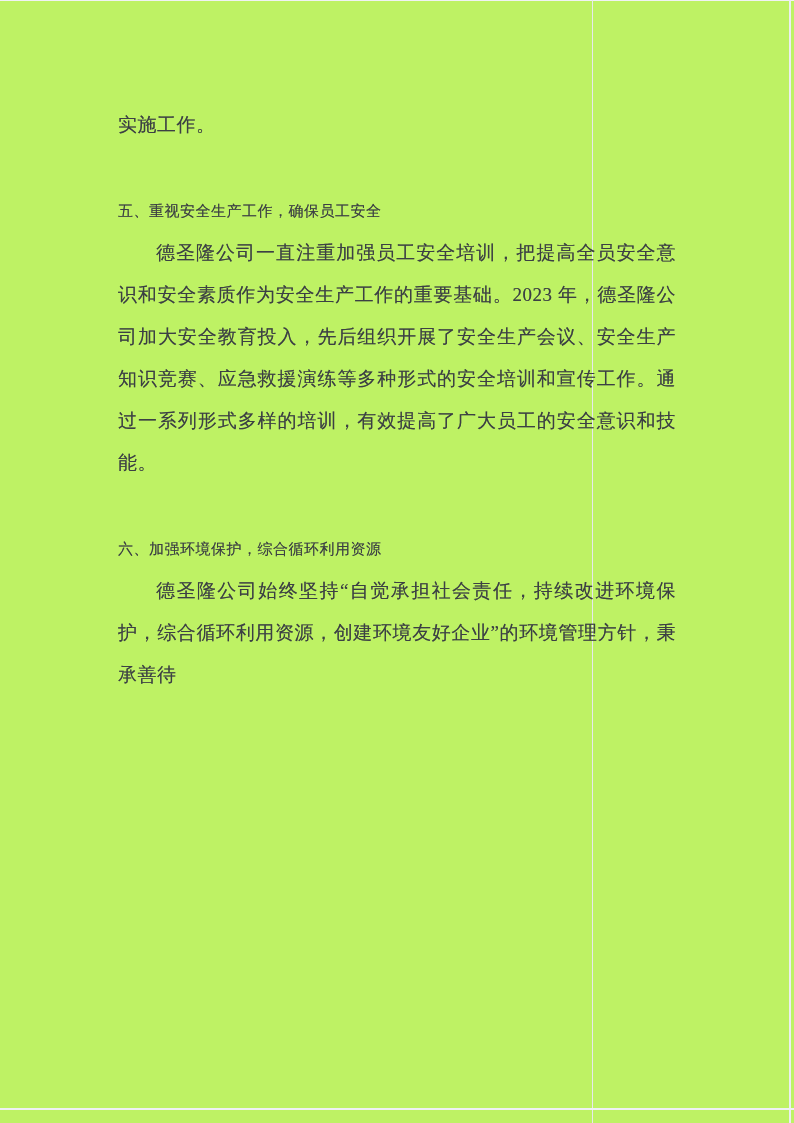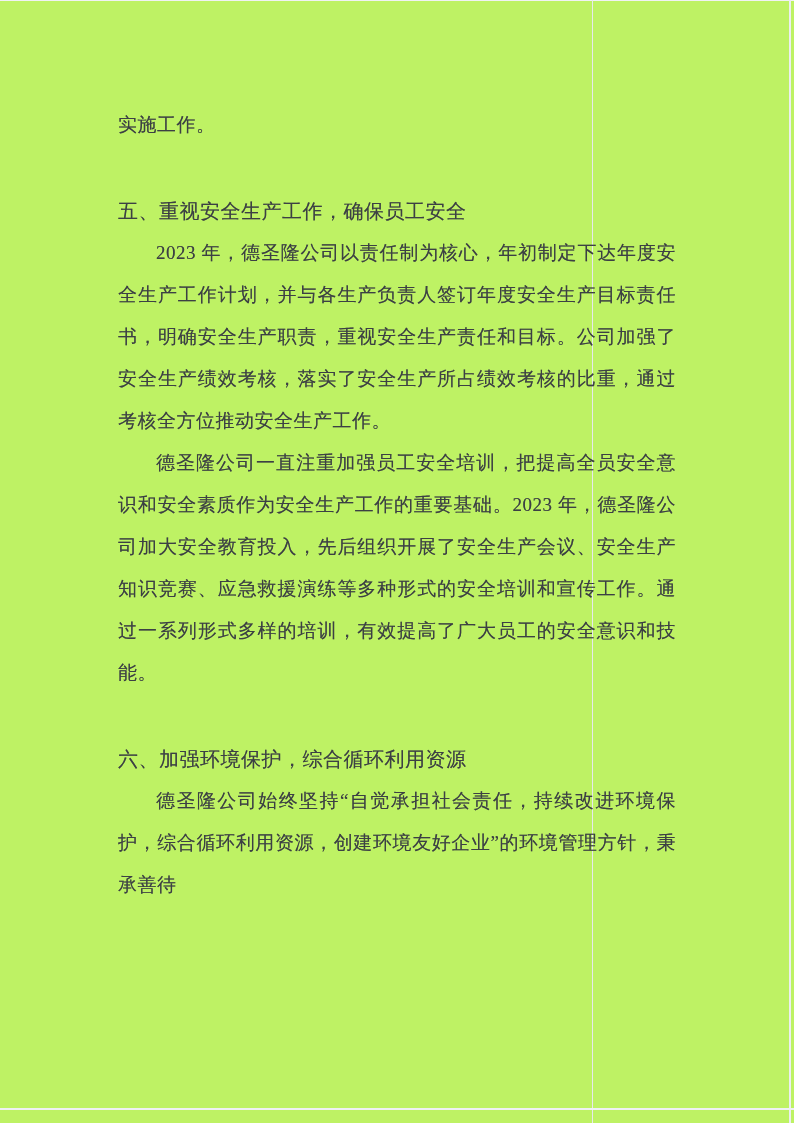--- a/index.html
+++ b/index.html
@@ -64,21 +64,21 @@
     text-align: justify;
     text-justify: inter-ideograph;
     text-indent: 2em;
     letter-spacing: 0.5px;
   }
   .para.no-indent {
     text-indent: 0;
   }
   .heading {
     margin: 44px 0 0 0;
-    font-size: 20px;
+    font-size: 15px;
     font-weight: normal;
     line-height: 42px;
     letter-spacing: 0.5px;
   }
   .section {
     margin: 0;
   }
 </style>
 </head>
 <body>
@@ -87,21 +87,20 @@
   <div class="crease-top"></div>
   <div class="crease-mid"></div>
   <div class="crease-right"></div>
   <div class="crease-bottom"></div>
 
   <div class="content">
     <p class="para no-indent">实施工作。</p>
     <div id="sections">
   <section class="section">
     <h2 class="heading">五、重视安全生产工作，确保员工安全</h2>
-          <p class="para">2023 年，德圣隆公司以责任制为核心，年初制定下达年度安全生产工作计划，并与各生产负责人签订年度安全生产目标责任书，明确安全生产职责，重视安全生产责任和目标。公司加强了安全生产绩效考核，落实了安全生产所占绩效考核的比重，通过考核全方位推动安全生产工作。</p>
           <p class="para">德圣隆公司一直注重加强员工安全培训，把提高全员安全意识和安全素质作为安全生产工作的重要基础。2023 年，德圣隆公司加大安全教育投入，先后组织开展了安全生产会议、安全生产知识竞赛、应急救援演练等多种形式的安全培训和宣传工作。通过一系列形式多样的培训，有效提高了广大员工的安全意识和技能。</p>
         </section>
 
   <section class="section">
     <h2 class="heading">六、加强环境保护，综合循环利用资源</h2>
   <p class="para">德圣隆公司始终坚持“自觉承担社会责任，持续改进环境保护，综合循环利用资源，创建环境友好企业”的环境管理方针，秉承善待</p>
         </section>
 </div>
   </div>
 </div>

